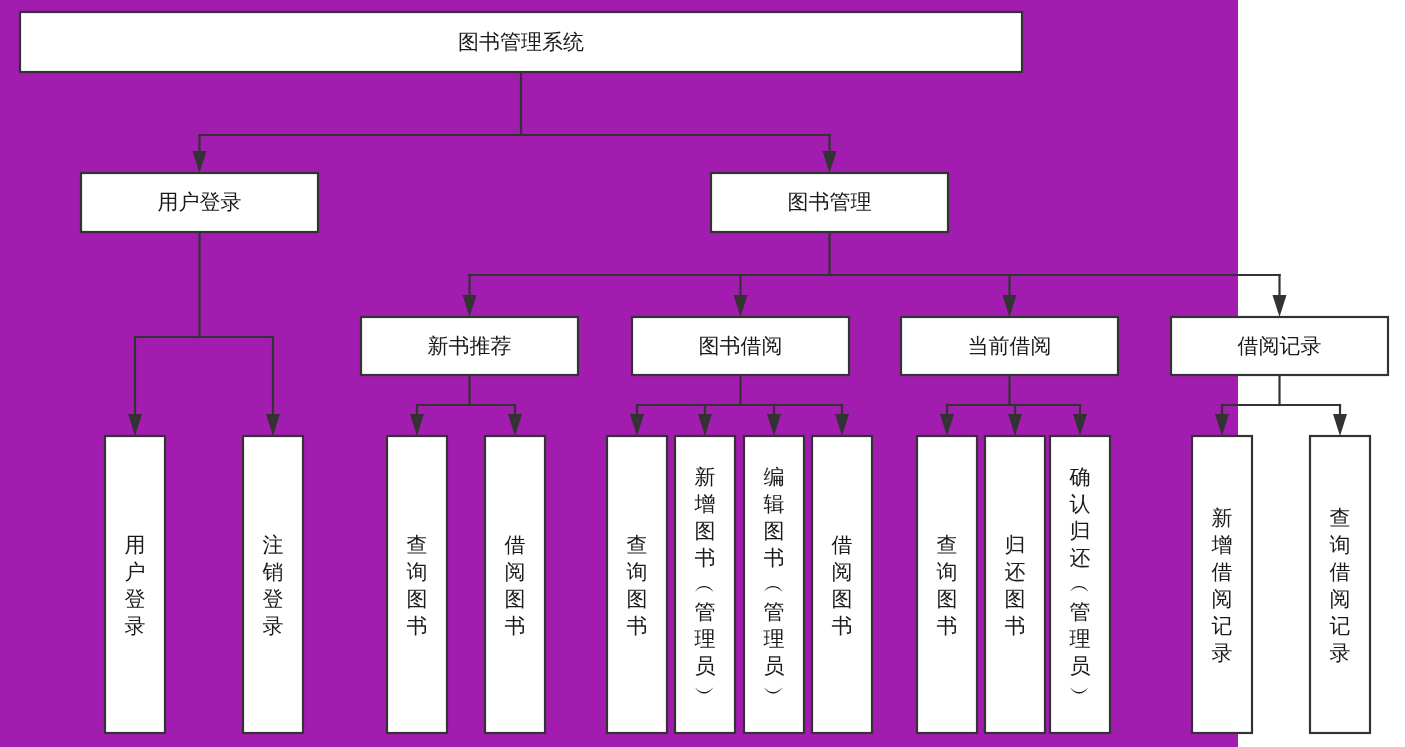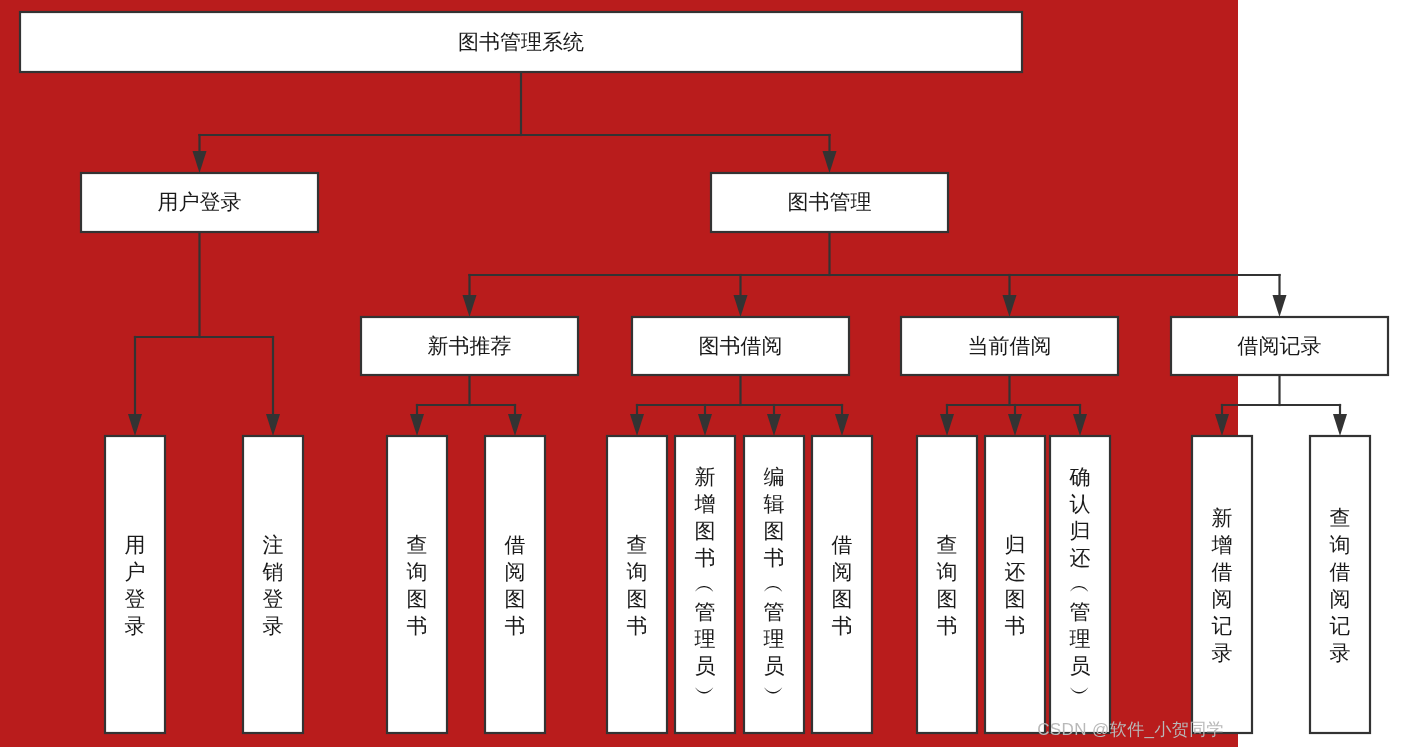--- a/index.html
+++ b/index.html
@@ -12,21 +12,21 @@
     width: 1405px;
     height: 747px;
     font-family: "Liberation Sans", "DejaVu Sans", sans-serif;
     overflow: hidden;
     position: relative;
   }
   #diagram-root {
     position: relative;
     width: 1238px;
     height: 747px;
-    background: #b91c1c;
+    background: #a21caf;
   }
   svg#diagram-canvas {
     position: absolute;
     left: 0;
     top: 0;
     width: 1405px;
     height: 747px;
     display: block;
   }
   .node-box {
@@ -220,14 +220,13 @@
           <rect x="1192" y="436" width="60" height="297" class="node-box"></rect>
           <text x="1222" y="524.56" class="node-label-vertical"><tspan x="1222" dy="0">新</tspan><tspan x="1222" dy="27">增</tspan><tspan x="1222" dy="27">借</tspan><tspan x="1222" dy="27">阅</tspan><tspan x="1222" dy="27">记</tspan><tspan x="1222" dy="27">录</tspan></text>
         </g>
         <g>
           <rect x="1310" y="436" width="60" height="297" class="node-box"></rect>
           <text x="1340" y="524.56" class="node-label-vertical"><tspan x="1340" dy="0">查</tspan><tspan x="1340" dy="27">询</tspan><tspan x="1340" dy="27">借</tspan><tspan x="1340" dy="27">阅</tspan><tspan x="1340" dy="27">记</tspan><tspan x="1340" dy="27">录</tspan></text>
         </g>
       </g>
   </svg>
 
-  <div class="watermark">CSDN @软件_小贺同学</div>
 </div>
 
 </body></html>

